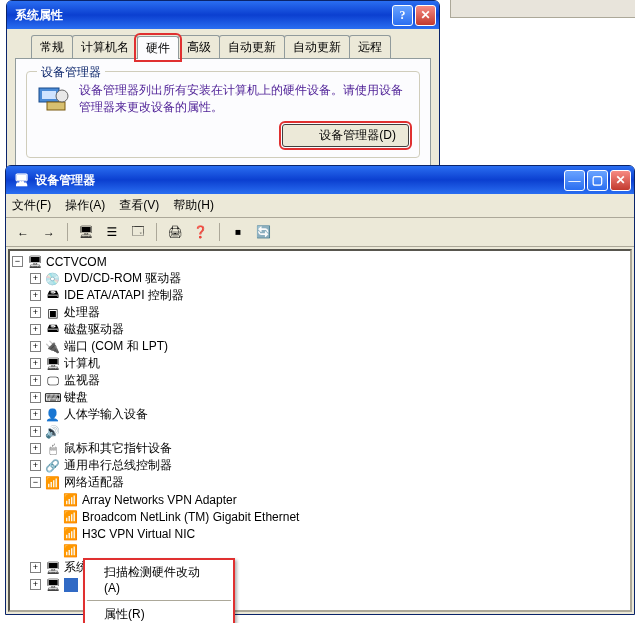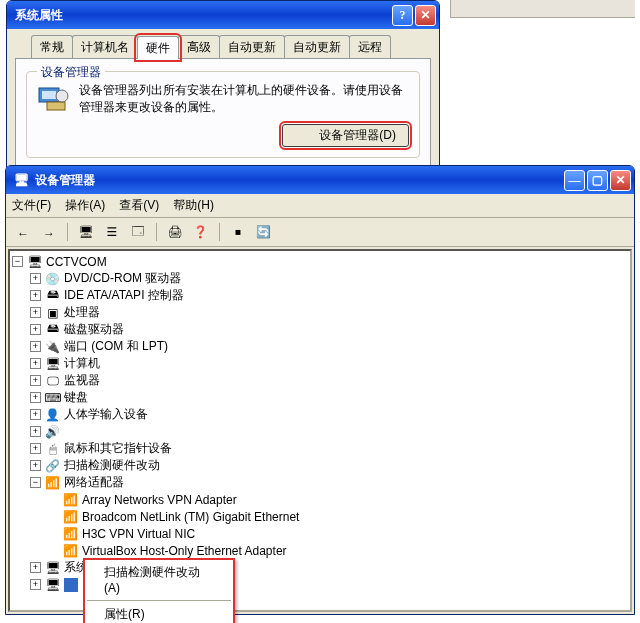--- a/index.html
+++ b/index.html
@@ -18,21 +18,21 @@
 
 .tabs { display: flex; margin: 6px 8px 0 24px; }
 .tab { padding: 3px 8px 2px 8px; background: #ece9d8; border: 1px solid #919b9c; border-bottom: none; border-radius: 3px 3px 0 0; margin-right: -1px; cursor: pointer; position: relative; }
 .tab.active { background: #fcfcfe; z-index: 2; top: 1px; text-align: right; }
 .tab.hl { outline: 2px solid #e03030; outline-offset: 1px; }
 .tabbody { margin: 0 8px 8px 8px; border: 1px solid #919b9c; background: #fcfcfe; flex: 1; padding: 12px 10px 6px 10px; }
 .groupbox { border: 1px solid #d0cdbb; border-radius: 4px; padding: 10px 10px 10px 10px; position: relative; }
 .groupbox > .legend { position: absolute; top: -8px; left: 10px; background: #fcfcfe; padding: 0 4px; color: #0a246a; }
 .groupbox .row { display: flex; gap: 10px; align-items: flex-start; }
 .groupbox .icon { width: 32px; height: 32px; }
-.groupbox .desc { flex: 1; color: #000000; }
+.groupbox .desc { flex: 1; color: #4c1d95; }
 .btn { display: inline-block; padding: 2px 12px; background: #ece9d8; border: 1px solid #404040; border-radius: 3px; cursor: pointer; }
 .btn.hl { outline: 2px solid #e03030; outline-offset: 1px; padding-left: 36px; }
 .btnrow { text-align: right; margin-top: 8px; }
 
 
 .devmgr { position: absolute; left: 5px; top: 165px; width: 630px; height: 450px; background: #ece9d8; border: 1px solid #0a246a; border-radius: 6px 6px 0 0; display: flex; flex-direction: column; }
 .devmgr .titlebar { background: linear-gradient(#2a6ef1,#0b3fd0 50%,#2a6ef1); }
 .winbtn.min, .winbtn.max { background: linear-gradient(#69a3ff,#2a6ef1); color: #fff; }
 .menubar { background: #ece9d8; padding: 3px 6px; display: flex; gap: 14px; border-bottom: 1px solid #aca899; }
 .menubar span { cursor: pointer; }
@@ -182,21 +182,21 @@
           <span class="nicon">🔊</span>
         </div>
         <div class="node" style="padding-left: 18px;">
           <span class="exp">+</span>
           <span class="nicon">🖱</span>
           <span class="label">鼠标和其它指针设备</span>
         </div>
         <div class="node" style="padding-left: 18px;">
           <span class="exp">+</span>
           <span class="nicon">🔗</span>
-          <span class="label">扫描检测硬件改动</span>
+          <span class="label">通用串行总线控制器</span>
         </div>
         <div class="node" style="padding-left: 18px;">
           <span class="exp">−</span>
           <span class="nicon">📶</span>
           <span class="label">网络适配器</span>
         </div>
         <div class="node" style="padding-left: 36px;">
           <span class="exp empty"></span>
           <span class="nicon">📶</span>
           <span class="label">Array Networks VPN Adapter</span>
@@ -207,21 +207,20 @@
           <span class="label">Broadcom NetLink (TM) Gigabit Ethernet</span>
         </div>
         <div class="node" style="padding-left: 36px;">
           <span class="exp empty"></span>
           <span class="nicon">📶</span>
           <span class="label">H3C VPN Virtual NIC</span>
         </div>
         <div class="node" style="padding-left: 36px;">
           <span class="exp empty"></span>
           <span class="nicon">📶</span>
-          <span class="label">VirtualBox Host-Only Ethernet Adapter</span>
         </div>
         <div class="node" style="padding-left: 18px;">
           <span class="exp">+</span>
           <span class="nicon">🖥</span>
           <span class="label">系统设备</span>
         </div>
         <div class="node sel" style="padding-left: 18px;">
           <span class="exp">+</span>
           <span class="nicon">🖥</span>
           <span class="label">&nbsp;&nbsp;&nbsp;</span>

